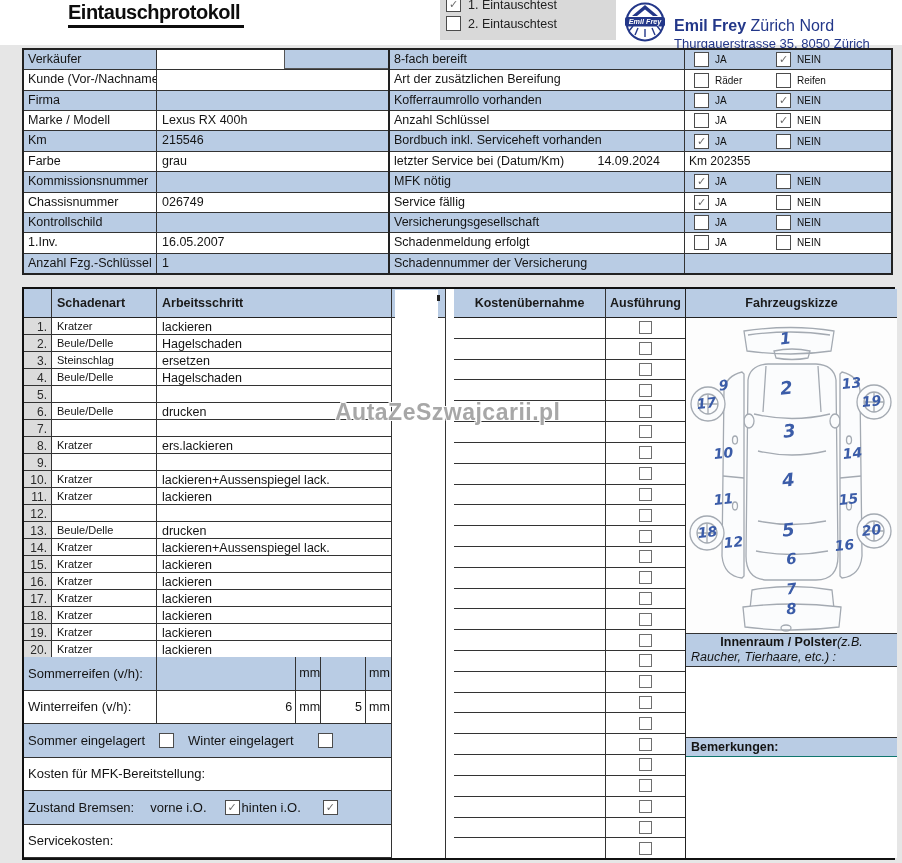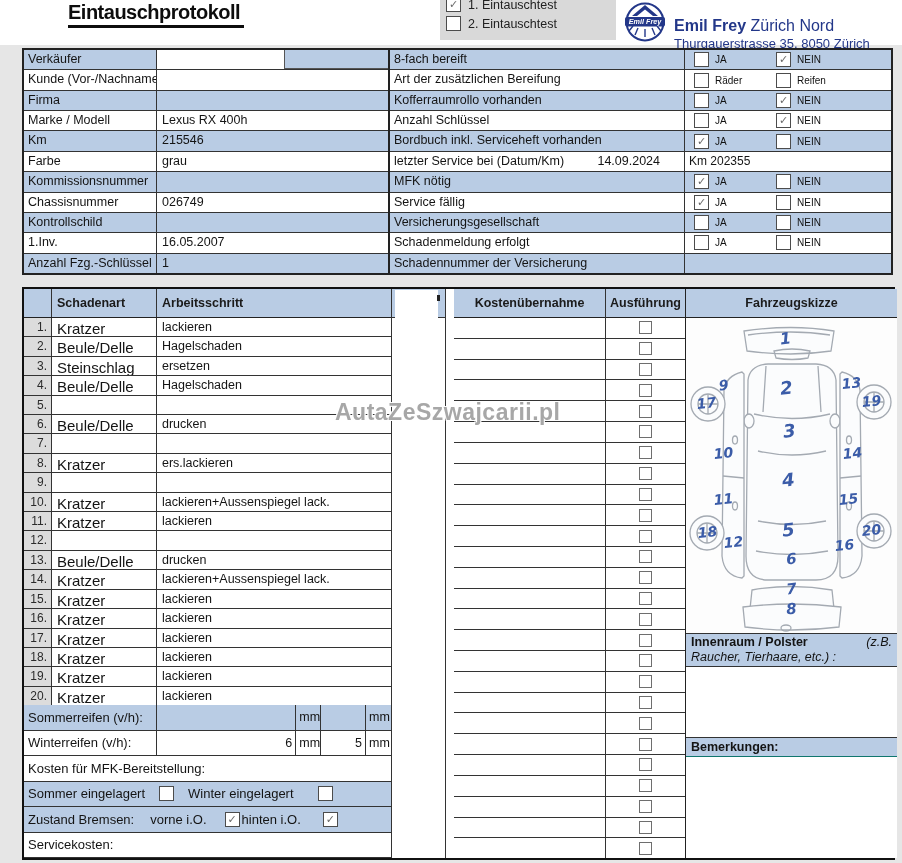--- a/index.html
+++ b/index.html
@@ -65,40 +65,40 @@
                           display:flex;align-items:center;padding-left:5px;}
   .col-left .thead .h-step{flex:1;height:100%;display:flex;align-items:center;padding-left:5px;}
   .gap-head{position:relative;height:29px;flex:none;background:#b9cce4;border-bottom:1px solid #333;box-sizing:border-box;}
   .gap-white{position:absolute;left:3px;top:1px;width:43px;height:30px;background:#fff;}
   .gap-tick{position:absolute;right:5px;top:6px;width:3px;height:6px;background:#222;}
   .drow{flex:1;display:flex;min-height:0;border-bottom:1px solid #333;box-sizing:border-box;}
   .col-left .rows{flex:1;display:flex;flex-direction:column;}
   .drow:last-child{border-bottom:none;}
   .c-num{width:28px;box-sizing:border-box;border-right:1px solid #333;background:#dcdcdc;
          font-size:12px;color:#2b2b2b;text-align:right;padding:2px 4px 0 0;}
-  .c-art{width:105px;box-sizing:border-box;border-right:1px solid #333;font-size:15px;color:#141414;padding:2px 0 0 5px;white-space:nowrap;overflow:hidden;}
+  .c-art{width:105px;box-sizing:border-box;border-right:1px solid #333;font-size:11px;color:#141414;padding:2px 0 0 5px;white-space:nowrap;overflow:hidden;}
   .c-step{flex:1;font-size:12.5px;color:#141414;padding:2px 0 0 5px;white-space:nowrap;overflow:hidden;}
   .srow{flex:1;display:flex;align-items:center;min-height:0;border-bottom:1px solid #333;box-sizing:border-box;
         font-size:12.5px;color:#141414;}
   .srow.shaded{background:#b9cce4;}
   .srow .sl{width:133px;box-sizing:border-box;border-right:1px solid #333;align-self:stretch;display:flex;align-items:center;padding-left:4px;font-size:13px;}
   .srow .sv{width:140px;box-sizing:border-box;border-right:1px solid #333;align-self:stretch;display:flex;align-items:center;justify-content:flex-end;padding-right:3px;}
   .srow .smm{width:25px;box-sizing:border-box;border-right:1px solid #333;align-self:stretch;display:flex;align-items:center;padding-left:3px;}
   .srow .sv2{width:45px;box-sizing:border-box;border-right:1px solid #333;align-self:stretch;display:flex;align-items:center;justify-content:flex-end;padding-right:3px;}
   .srow .smm2{width:25px;box-sizing:border-box;align-self:stretch;display:flex;align-items:center;padding-left:3px;}
   .srow.plain{padding-left:4px;font-size:13px;}
   .kcell{flex:1;border-bottom:1px solid #333;box-sizing:border-box;min-height:0;}
   .kcell:last-child,.acell:last-child{border-bottom:none;}
   .acell{flex:1;border-bottom:1px solid #333;box-sizing:border-box;min-height:0;display:flex;align-items:center;justify-content:center;}
 
   
   .sk-sketch{height:316px;flex:none;border-bottom:1px solid #333;box-sizing:border-box;background:#fdfdfd;}
   .sk-innen{height:33px;flex:none;background:#b9cce4;border-bottom:1px solid #333;box-sizing:border-box;
             padding:1px 5px 0 5px;font-size:12.5px;color:#141414;line-height:15px;}
-  .sk-innen .row1{display:flex;justify-content:space-between;}
+  .sk-innen .row1{display:flex;justify-content:center;}
   .sk-innen b{font-weight:bold;}
   .sk-innen i{font-style:italic;}
   .sk-empty1{height:71px;flex:none;border-bottom:1px solid #333;box-sizing:border-box;background:#fff;}
   .sk-bem{height:19px;flex:none;background:#b9cce4;border-bottom:1px solid #0f766e;box-sizing:border-box;
           font-size:12.5px;font-weight:bold;color:#141414;padding-left:5px;display:flex;align-items:center;}
   .sk-empty2{flex:1;background:#fff;}
 
   
   .watermark{position:absolute;left:335px;top:399px;z-index:6;font-size:23px;font-weight:bold;
              color:rgba(145,145,145,0.8);letter-spacing:0.5px;pointer-events:none;
@@ -469,28 +469,28 @@
         <div class="sv2"></div>
         <div class="smm2">mm</div>
       </div>
       <div class="srow">
         <div class="sl">Winterreifen (v/h):</div>
         <div class="sv">6</div>
         <div class="smm">mm</div>
         <div class="sv2">5</div>
         <div class="smm2">mm</div>
       </div>
-      <div class="srow plain">
-        <span>Kosten für MFK-Bereitstellung:</span>
-      </div>
       <div class="srow shaded plain">
         <span>Sommer eingelagert</span>
         <span class="cb" style="margin-left:14px;" id="cb-sommer"></span>
         <span style="margin-left:14px;">Winter eingelagert</span>
         <span class="cb" style="margin-left:24px;" id="cb-winter"></span>
+      </div>
+      <div class="srow plain">
+        <span>Kosten für MFK-Bereitstellung:</span>
       </div>
       <div class="srow shaded plain">
         <span>Zustand Bremsen:</span>
         <span style="margin-left:16px;">vorne i.O.</span>
         <span class="cb" style="margin-left:18px;" id="cb-vorne">✓</span>
         <span style="margin-left:2px;">hinten i.O.</span>
         <span class="cb" style="margin-left:22px;" id="cb-hinten">✓</span>
       </div>
       <div class="srow plain">
         <span>Servicekosten:</span>

